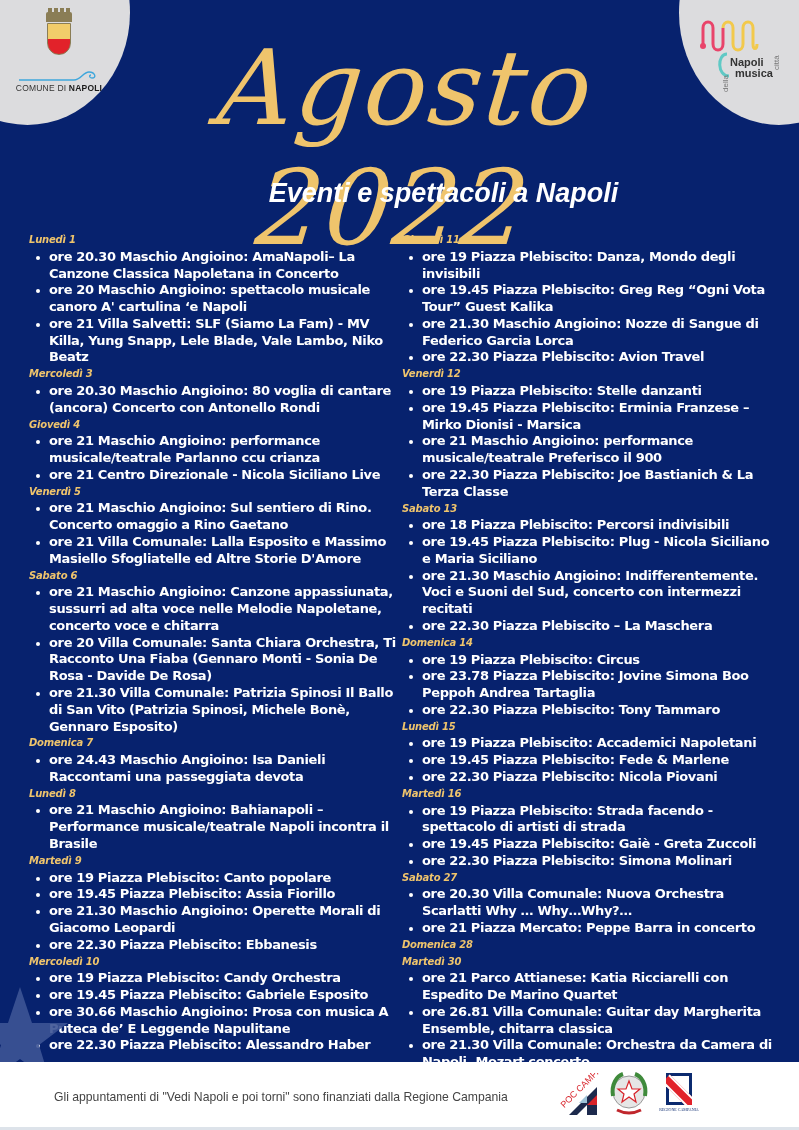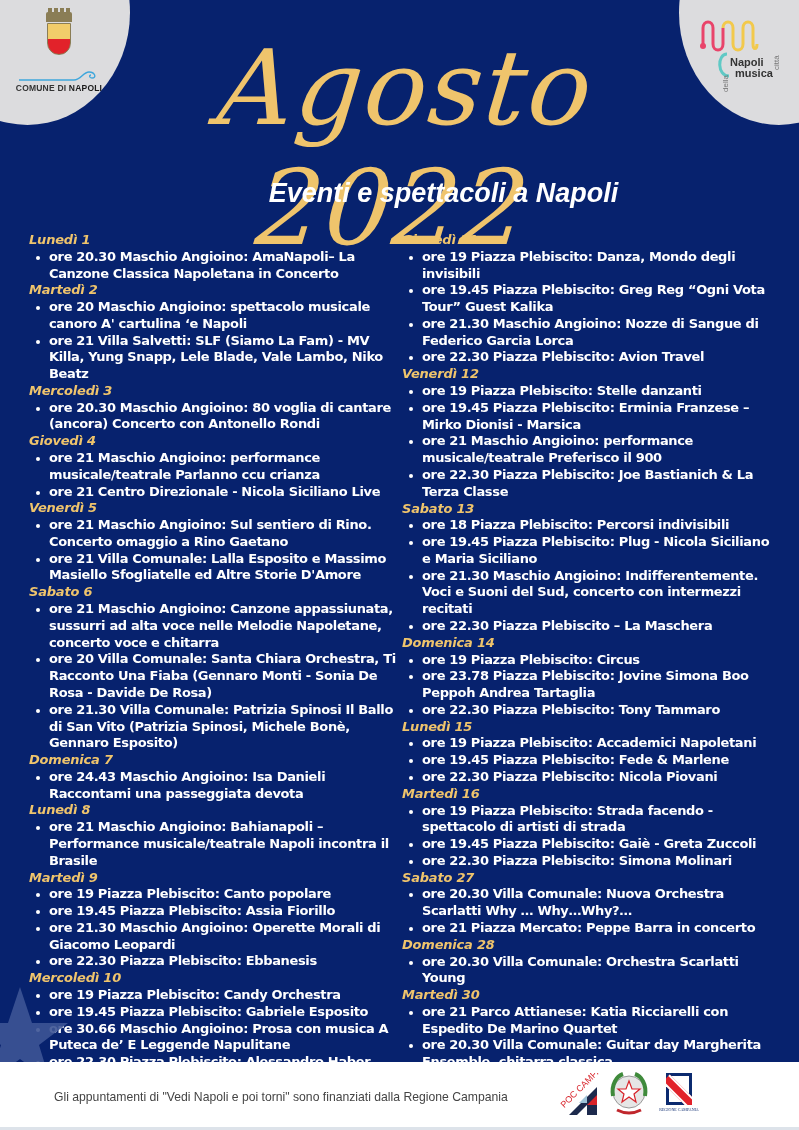--- a/index.html
+++ b/index.html
@@ -41,21 +41,21 @@
     background: linear-gradient(#f1cc6a 0 50%, #e2222a 50% 100%);
     border-radius: 0 0 12px 12px;
     border: 1px solid #8a7d55;
   }
   .wave {
     margin-top: 10px; width: 80px; height: 12px; position: relative;
   }
   .wave svg { position: absolute; left: 0; top: 0; }
   .comune-text {
     font-family: "Liberation Sans", sans-serif; font-size: 8.5px; color: #333;
-    letter-spacing: 0.2px; margin-top: 1px; white-space: nowrap; font-weight: bold;
+    letter-spacing: 0.2px; margin-top: 1px; white-space: nowrap;
   }
   .comune-text b { color: #1b1b1b; }
 
   .logo-musica { position: absolute; right: 12px; top: 14px; width: 90px; height: 80px; }
 
   
   .title-main {
     position: absolute; left: 130px; top: 28px; width: 540px; text-align: center;
     font-family: "DejaVu Serif", serif; font-style: italic;
     font-size: 104px; line-height: 120px; color: #efc46c;
@@ -68,21 +68,21 @@
     font-size: 27px; color: #ffffff;
     padding-left: 88px;
   }
 
   
   .col { position: absolute; top: 232px; }
   .col-left { left: 29px; width: 375px; }
   .col-right { left: 402px; width: 370px; }
   .day {
     font-family: "DejaVu Sans", sans-serif; font-style: italic; font-weight: bold;
-    font-size: 13px; color: #efc46c; line-height: 16.7px; letter-spacing: -0.2px;
+    font-size: 10px; color: #efc46c; line-height: 16.7px; letter-spacing: -0.2px;
   }
   ul.events { list-style: none; }
   ul.events li {
     position: relative; padding-left: 20px;
     font-family: "DejaVu Sans", sans-serif; font-weight: bold; font-size: 13px;
     line-height: 16.8px; color: #ffffff; letter-spacing: -0.35px;
   }
   ul.events li::before {
     content: ""; position: absolute; left: 7px; top: 7px; width: 4px; height: 4px;
     border-radius: 50%; background: #fff;
@@ -150,21 +150,20 @@
   </div>
 
   <div class="title-main">Agosto 2022</div>
   <div class="subtitle">Eventi e spettacoli a Napoli</div>
 
   <div class="col col-left" id="col-left">
       <div class="day">Lunedì 1</div>
       <ul class="events">
         <li>ore 20.30 Maschio Angioino: AmaNapoli– La Canzone Classica Napoletana in Concerto</li>
       </ul>
-      <div class="day">Martedì 2</div>
       <ul class="events">
         <li>ore 20 Maschio Angioino: spettacolo musicale canoro A' cartulina ‘e Napoli</li>
         <li>ore 21 Villa Salvetti: SLF (Siamo La Fam) - MV Killa, Yung Snapp, Lele Blade, Vale Lambo, Niko Beatz</li>
       </ul>
       <div class="day">Mercoledì 3</div>
       <ul class="events">
         <li>ore 20.30 Maschio Angioino: 80 voglia di cantare (ancora) Concerto con Antonello Rondi</li>
       </ul>
       <div class="day">Giovedì 4</div>
       <ul class="events">
@@ -244,29 +243,26 @@
         <li>ore 19 Piazza Plebiscito: Strada facendo - spettacolo di artisti di strada</li>
         <li>ore 19.45 Piazza Plebiscito: Gaiè - Greta Zuccoli</li>
         <li>ore 22.30 Piazza Plebiscito: Simona Molinari</li>
       </ul>
       <div class="day">Sabato 27</div>
       <ul class="events">
         <li>ore 20.30 Villa Comunale: Nuova Orchestra Scarlatti Why … Why…Why?…</li>
         <li>ore 21 Piazza Mercato: Peppe Barra in concerto</li>
       </ul>
       <div class="day">Domenica 28</div>
-      <ul class="events">
-        <li>ore 20.30 Villa Comunale: Orchestra Scarlatti Young</li>
-      </ul>
       <div class="day">Martedì 30</div>
       <ul class="events">
         <li>ore 21 Parco Attianese: Katia Ricciarelli con Espedito De Marino Quartet</li>
       </ul>
       <ul class="events">
-        <li>ore 20.30 Villa Comunale: Guitar day Margherita Ensemble, chitarra classica</li>
+        <li>ore 26.81 Villa Comunale: Guitar day Margherita Ensemble, chitarra classica</li>
         <li>ore 21.30 Villa Comunale: Orchestra da Camera di Napoli, Mozart concerto</li>
       </ul>
     </div>
 
   <svg class="star" viewBox="0 0 100 100">
     <polygon points="50,2 62,38 98,38 69,60 80,96 50,74 20,96 31,60 2,38 38,38" fill="#3d5495" opacity="0.9"></polygon>
   </svg>
 </div>
 
 <div class="footer">

